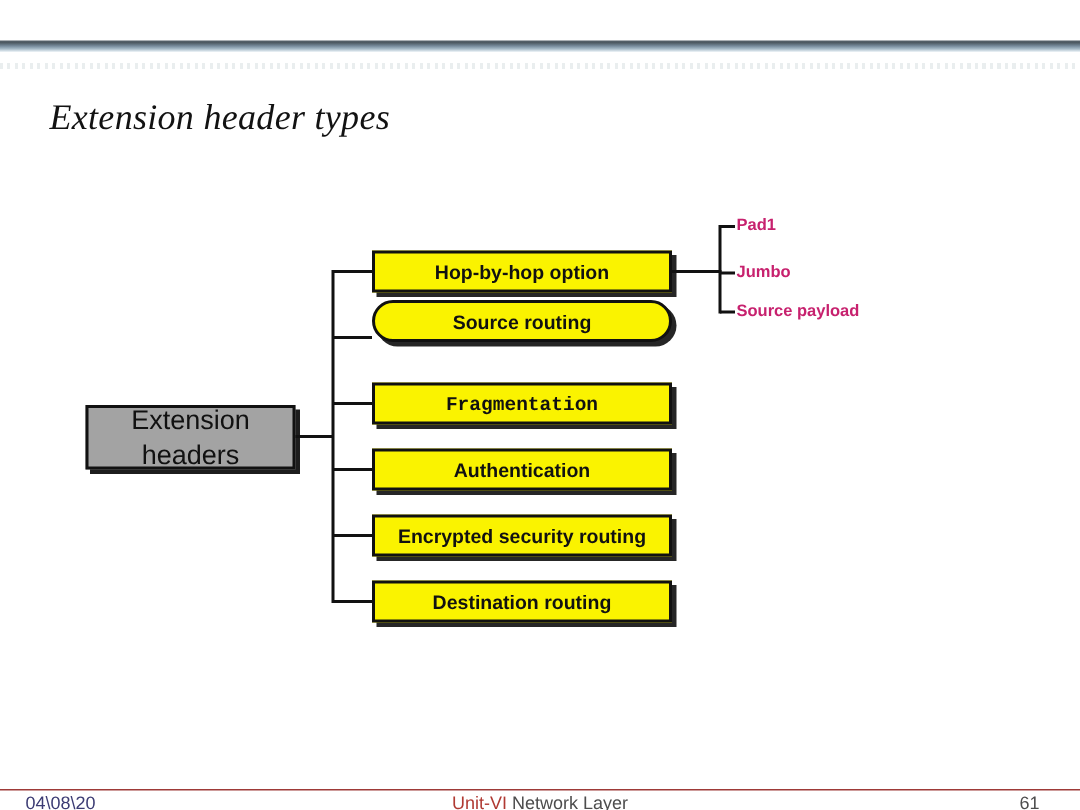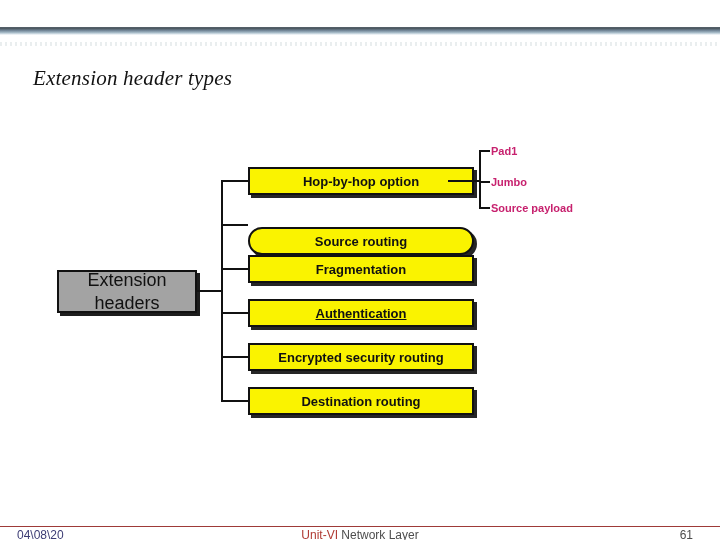--- a/index.html
+++ b/index.html
@@ -26,41 +26,41 @@
     background: repeating-linear-gradient(90deg, #e6ebec 0 2px, transparent 2px 5px);
     opacity: .85;
   }
   .slide-title {
     position: absolute;
     left: 33px; top: 66px;
     margin: 0;
     font-family: "Liberation Serif", serif;
     font-style: italic;
     font-weight: normal;
-    font-size: 21px;
+    font-size: 24px;
     color: #121212;
     letter-spacing: .2px;
   }
   
   .root-box {
     position: absolute;
     left: 57px; top: 270px;
     width: 140px; height: 43px;
     background: #a3a3a3;
     border: 2px solid #111;
     box-shadow: 3px 3px 0 #1d1d1d;
     display: flex; align-items: center; justify-content: center;
     font-size: 18px; font-weight: 400; color: #111;
     text-align: center; line-height: 1.25;
     white-space: pre-line;
   }
   .hdr-box {
     position: absolute;
     left: 248px;
-    width: 226px; height: 28px;
+    width: 200px; height: 28px;
     background: #faf300;
     border: 2px solid #111;
     box-shadow: 3px 3px 0 #262626;
     display: flex; align-items: center; justify-content: center;
     font-size: 13px; font-weight: 600; color: #111;
     line-height: 1;
   }
   .line { position: absolute; background: #111; }
   .opt-label {
     position: absolute;
@@ -120,23 +120,23 @@
     <div class="line" style="left:221px; top:180px; width:2px; height:222px;"></div>
 
     <div class="line" style="left:222px; top:180px; width:26px; height:2px;"></div>
     <div class="line" style="left:222px; top:224px; width:26px; height:2px;"></div>
     <div class="line" style="left:222px; top:268px; width:26px; height:2px;"></div>
     <div class="line" style="left:222px; top:312px; width:26px; height:2px;"></div>
     <div class="line" style="left:222px; top:356px; width:26px; height:2px;"></div>
     <div class="line" style="left:222px; top:400px; width:26px; height:2px;"></div>
 
     <div class="hdr-box" style="top:167px;">Hop-by-hop option</div>
-    <div class="hdr-box" style="top:227px;border-radius:14px;">Source routing</div>
-    <div class="hdr-box" style="top:255px;">Fragmentation</div>
-    <div class="hdr-box" style="top:299px;text-decoration:underline;">Authentication</div>
+    <div class="hdr-box" style="top:200px;border-radius:14px;">Source routing</div>
+    <div class="hdr-box" style="top:255px;font-family:Liberation Mono, monospace;">Fragmentation</div>
+    <div class="hdr-box" style="top:299px;">Authentication</div>
     <div class="hdr-box" style="top:343px;">Encrypted security routing</div>
     <div class="hdr-box" style="top:387px;">Destination routing</div>
 
     <div class="line" style="left:448px; top:180px; width:33px; height:2px;"></div>
     <div class="line" style="left:479px; top:150px; width:2px; height:59px;"></div>
     <div class="line" style="left:480px; top:150px; width:10px; height:2px;"></div>
     <div class="line" style="left:480px; top:181px; width:10px; height:2px;"></div>
     <div class="line" style="left:480px; top:207px; width:10px; height:2px;"></div>
 
     <div class="opt-label" style="top:151px;">Pad1</div>

